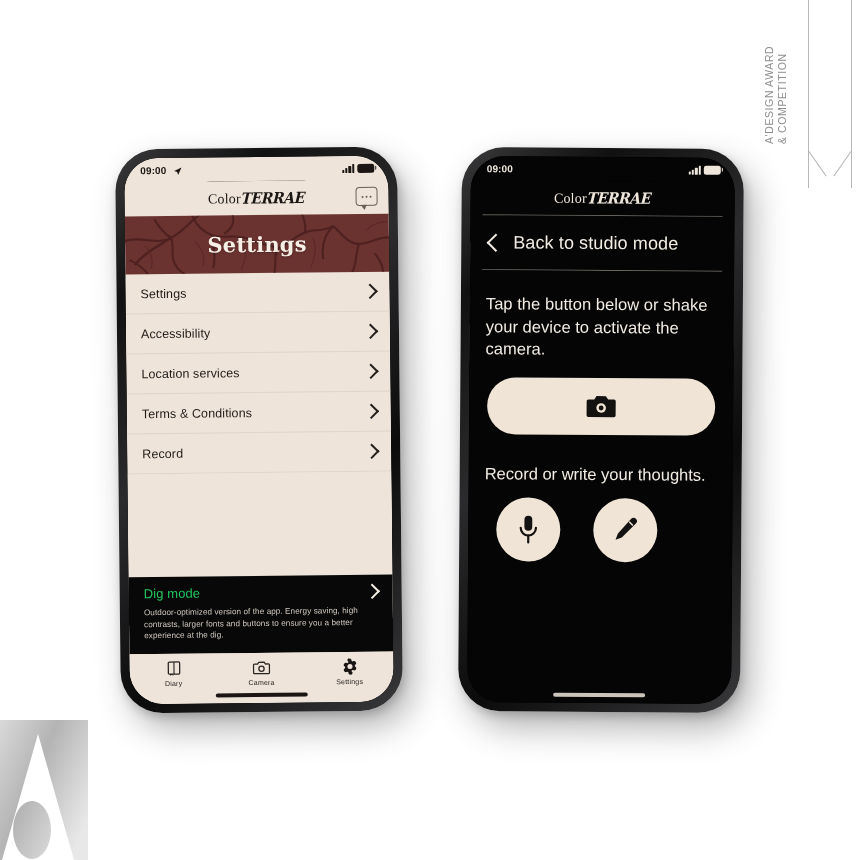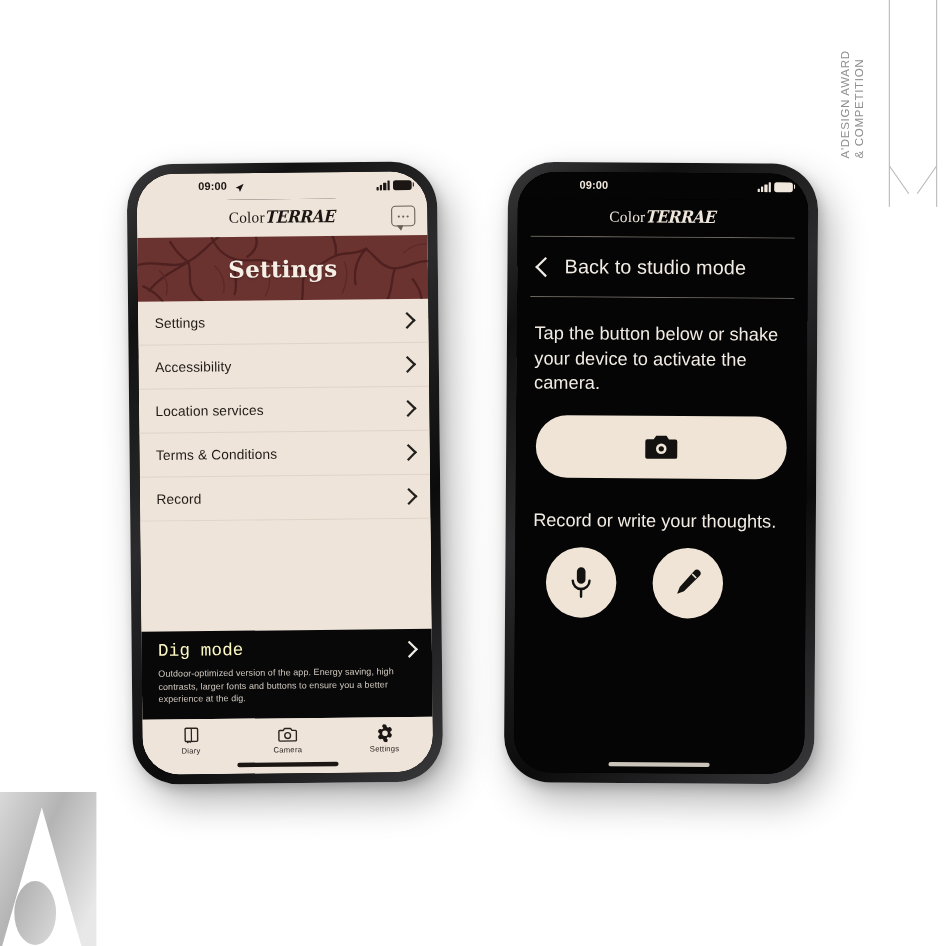--- a/index.html
+++ b/index.html
@@ -133,21 +133,21 @@
     flex: 0 0 24px;
     display: flex; align-items: center;
     justify-content: space-between;
     padding: 0 14px 0 16px;
     font-size: 10px;
     font-weight: bold;
     letter-spacing: 0.1px;
     z-index: 31;
     position: relative;
   }
-  .sb-left { display:flex; align-items:flex-end; gap:7px;margin-left:40px; }
+  .sb-left { display:flex; align-items:flex-end; gap:7px; }
   .sb-right { display:flex; align-items:center; gap:3px; }
   .sig { display:flex; align-items:flex-end; gap:1.2px; height:9px; }
   .sig i { display:block; width:2.2px; border-radius:0.5px; }
   .sig i:nth-child(1){height:3px;} .sig i:nth-child(2){height:5px;}
   .sig i:nth-child(3){height:7px;} .sig i:nth-child(4){height:9px;}
   .batt { width:17px; height:9px; border-radius:2.5px; position:relative; }
   .batt::after {
     content:""; position:absolute; right:-2.4px; top:2.6px;
     width:1.6px; height:3.6px; border-radius:0 1px 1px 0;
   }
@@ -240,21 +240,21 @@
   }
   .list-filler { flex:1 1 auto; background:#EEE4DA; }
 
   
   .dig {
     background:#080808;
     flex:0 0 auto;
     padding: 9px 15px 12px 15px;
   }
   .dig-top { display:flex; align-items:center; justify-content:space-between; }
-  .dig-title { font-size:16px; color:#fef9c3; letter-spacing:0.1px;font-family:Liberation Mono, monospace; }
+  .dig-title { font-size:13px; color:#22c55e; letter-spacing:0.1px; }
   .dig-top .chev { border-color:#F2ECE4; }
   .dig-desc {
     margin-top:6px;
     font-size:8.2px; line-height:11.6px;
     color:#CFC7BE; letter-spacing:0.05px;
   }
 
   
   .tabbar {
     background:#EEE4DA;

